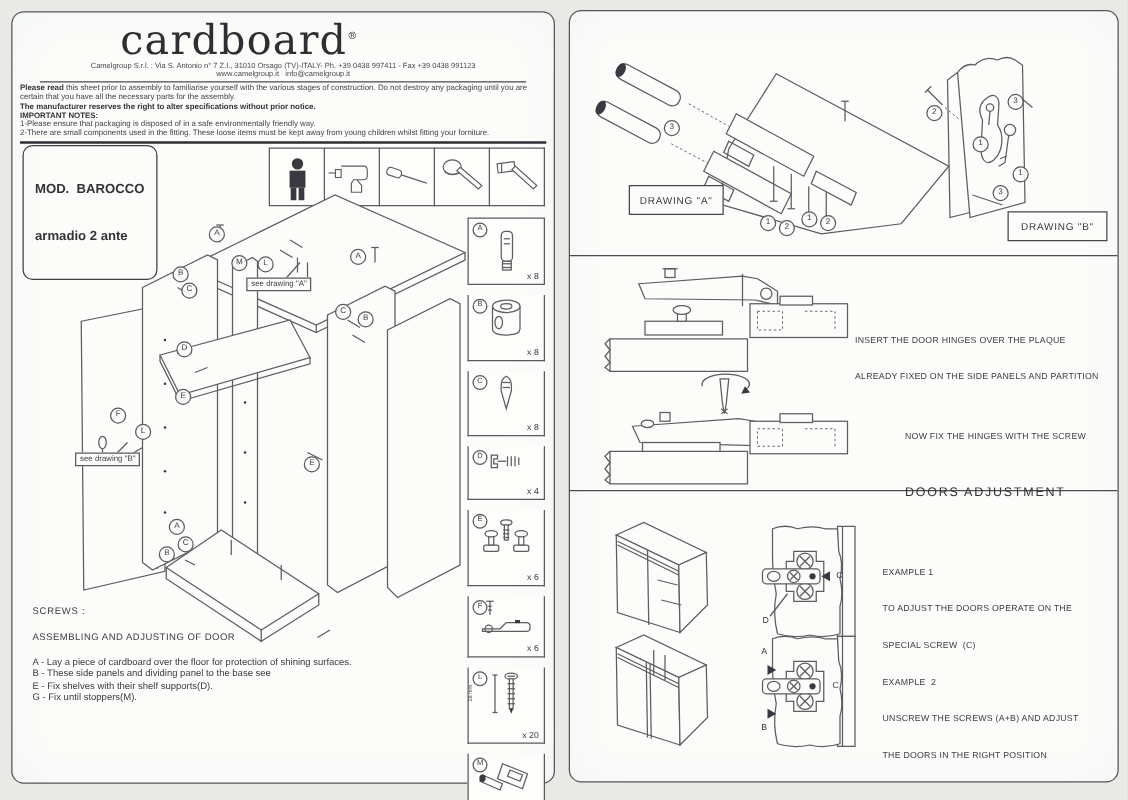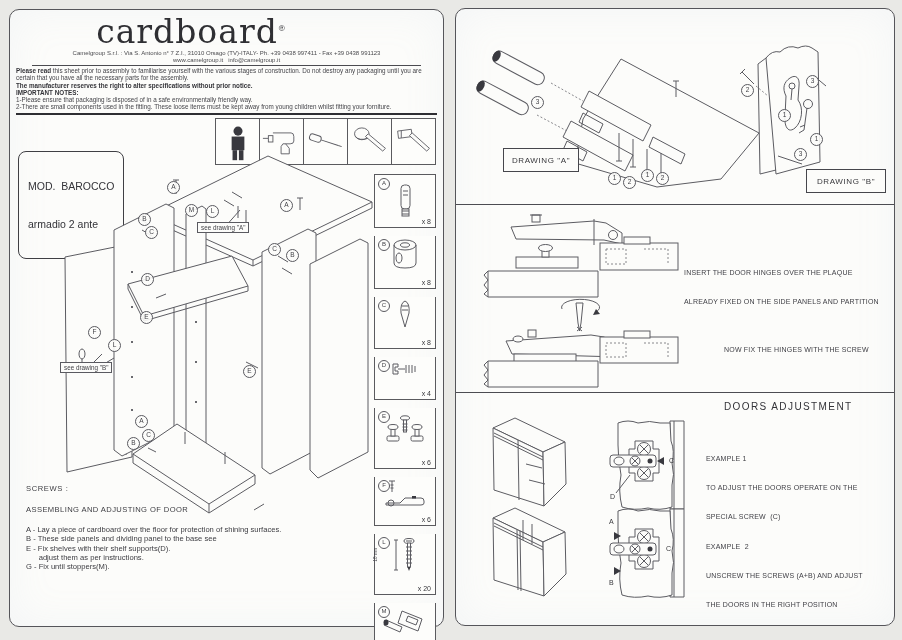--- a/index.html
+++ b/index.html
@@ -14,21 +14,21 @@
   .brand{left:0;right:70px;top:2px;text-align:center;font-family:"DejaVu Serif",serif;
          font-size:33px;color:#2f2f33;letter-spacing:1px;}
   .reg{font-size:8px;vertical-align:super;}
   .addr{left:0;right:0;top:40px;text-align:center;font-size:6px;line-height:7px;color:#4a4a4e;}
   .hr-addr{left:22px;right:22px;top:55px;border-top:1.2px solid #4b4b50;}
   .notes{left:6px;right:6px;top:57px;height:43px;font-size:6.3px;line-height:7.3px;color:#45454a;
          border-bottom:2.2px solid #2e2e33;padding-bottom:3px;}
   .notes b{color:#333338;}
   
   .modelbox{left:8px;top:106px;border:1.6px solid #3f3f44;border-radius:8px;padding:3px 9px;
-            font-weight:normal;font-size:10.5px;line-height:12.5px;white-space:pre;color:#333338;margin-top:35px;}
+            font-weight:bold;font-size:10.5px;line-height:12.5px;white-space:pre;color:#333338;}
   
   .tools{left:205px;top:108px;display:flex;}
   .toolcell{width:43px;height:45px;border:1px solid #5a5a5e;border-left:none;background:#fdfdfb;
             display:flex;align-items:center;justify-content:center;}
   .toolcell:first-child{border-left:1px solid #5a5a5e;}
   
   .circ{position:absolute;width:11px;height:11px;border:1px solid #5a5a60;border-radius:50%;
         font-size:6.5px;line-height:10px;text-align:center;background:rgba(252,252,250,.9);color:#3f3f44;}
   .callout{position:absolute;border:1px solid #5a5a60;background:#fcfcfa;font-size:6.3px;
            padding:1px 3px;white-space:nowrap;color:#3f3f44;}
@@ -331,21 +331,20 @@
 
     </div>
 
     <div class="abs armoire">
       <div class="t1">SCREWS :</div>
       <div class="t2">ASSEMBLING AND ADJUSTING OF DOOR</div>
       <div class="steps">
         <div>A - Lay a piece of cardboard over the floor for protection of shining surfaces.</div>
         <div>B - These side panels and dividing panel to the base see</div>
         <div>E - Fix shelves with their shelf supports(D).</div>
-        <div>      adjust them as per instructions.</div>
         <div>G - Fix until stoppers(M).</div>
       </div>
     </div>
   </div>
 
   <div class="page right">
 
     <div class="abs hrline" style="top:195px;"></div>
     <div class="abs hrline" style="top:383px;"></div>
 
@@ -441,21 +440,21 @@
       <rect x="148" y="122" width="26" height="7" class="pn"></rect>
       <polyline points="130,134 150,134 150,148 130,148 130,134" class="ds"></polyline>
       <polyline points="168,134 192,134 192,148" class="ds"></polyline>
     </svg>
     <div class="rtext" style="left:228px;top:240px;">
       <div>INSERT THE DOOR HINGES OVER THE PLAQUE</div>
       <div>ALREADY FIXED ON THE SIDE PANELS AND PARTITION</div>
     </div>
     <div class="rtext" style="left:268px;top:336px;">NOW FIX THE HINGES WITH THE SCREW</div>
 
-    <div class="rtitle" style="left:268px;top:392px;">DOORS ADJUSTMENT</div>
+    <div class="rtitle" style="left:268px;top:380px;">DOORS ADJUSTMENT</div>
 
     <svg class="abs" style="left:25px;top:405px;" width="100" height="95" viewBox="0 0 100 95">
       <polygon points="12,14 34,4 84,28 62,38" class="pn"></polygon>
       <polygon points="12,14 62,38 63,92 13,76" class="pn"></polygon>
       <polygon points="62,38 84,28 85,70 63,92" class="pn"></polygon>
       <line x1="13" y1="19" x2="62" y2="43" class="ln"></line>
         <line x1="13" y1="22" x2="62" y2="46" class="ln"></line>
       <line x1="37" y1="26" x2="38" y2="86" class="ln"></line>
       <line x1="45" y1="50" x2="61" y2="54" class="ln"></line>
         <line x1="48" y1="66" x2="64" y2="70" class="ln"></line>

